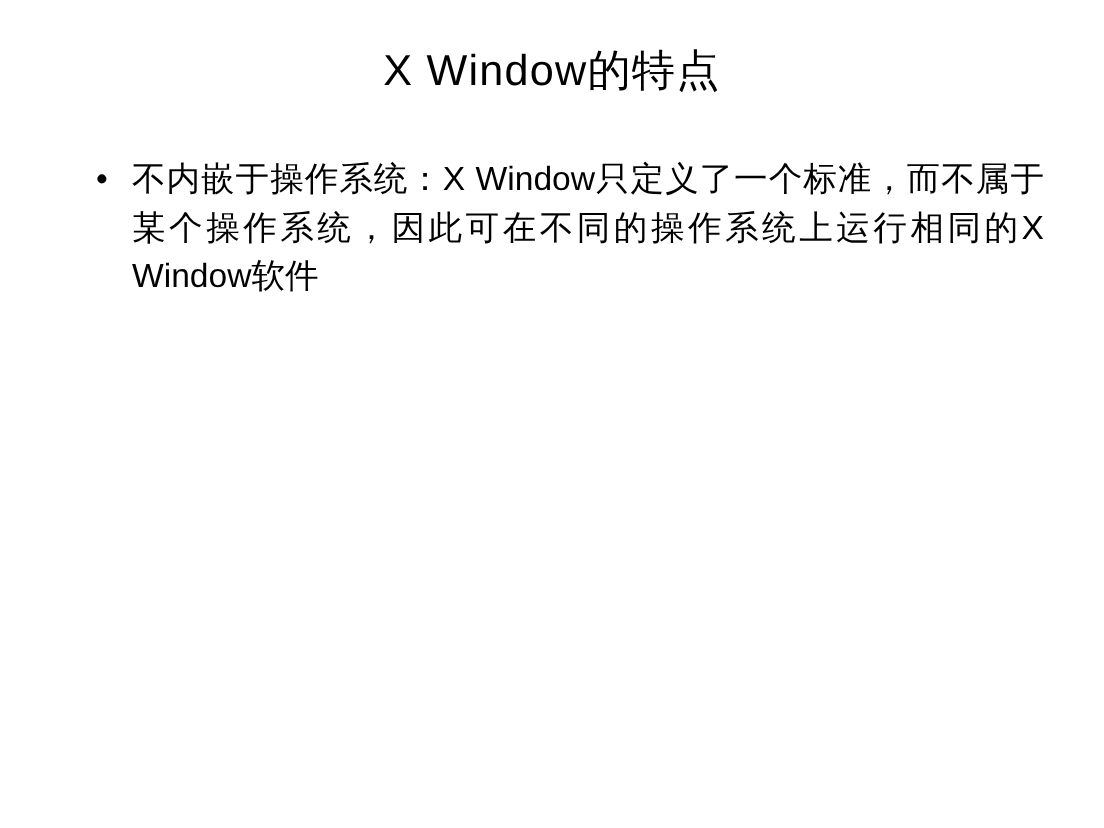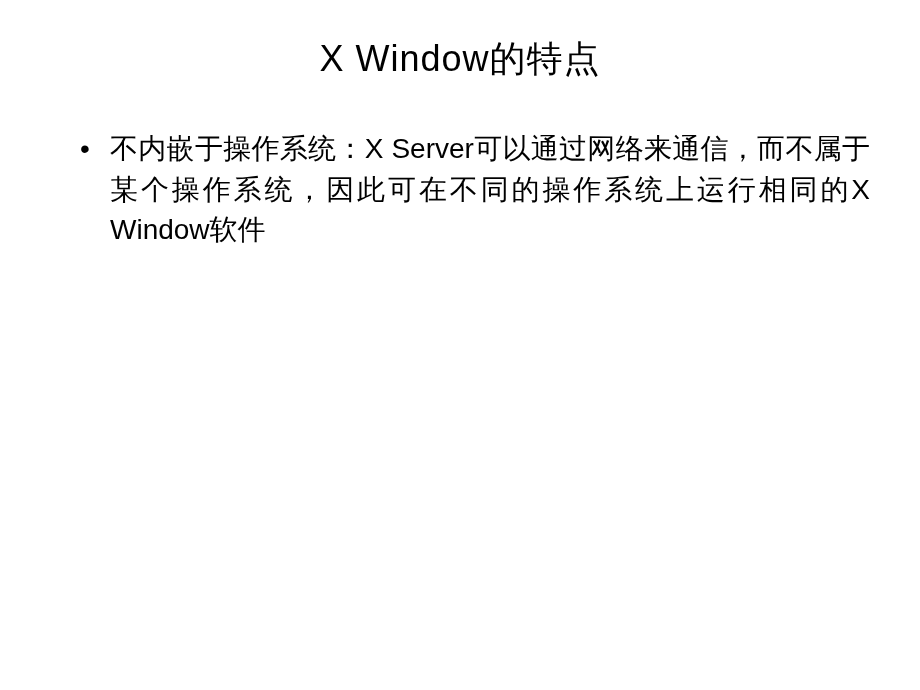--- a/index.html
+++ b/index.html
@@ -44,15 +44,15 @@
       font-size: 28px;
     }
   </style>
 </head>
 <body>
 
 <h1 class="title">X Window的特点</h1>
 
 <div class="content">
   <ul>
-    <li>不内嵌于操作系统：X Server可以通过网络来通信，而不属于某个操作系统，因此可在不同的操作系统上运行相同的X Window软件</li>
+    <li>不内嵌于操作系统：X Window只定义了一个标准，而不属于某个操作系统，因此可在不同的操作系统上运行相同的X Window软件</li>
   </ul>
 </div>
 
 </body></html>

